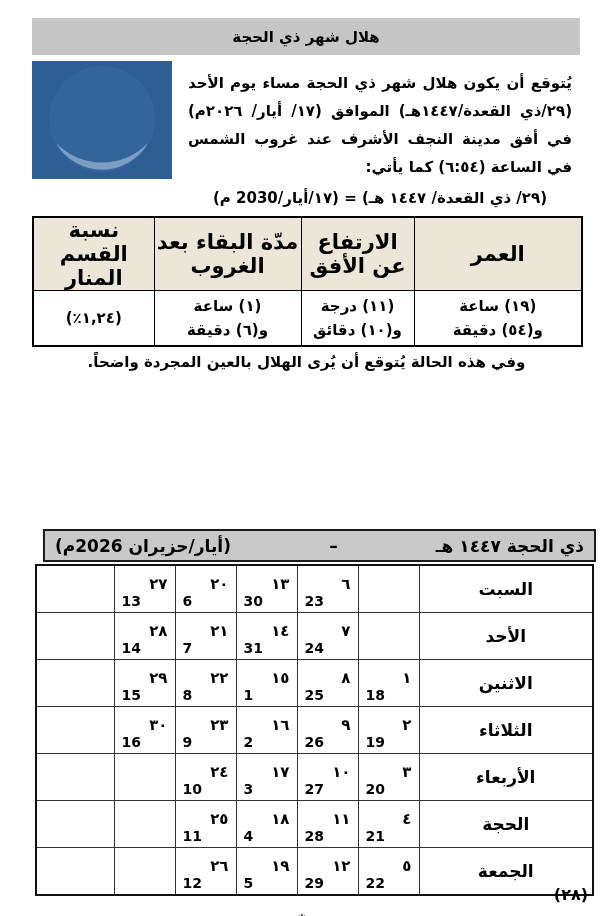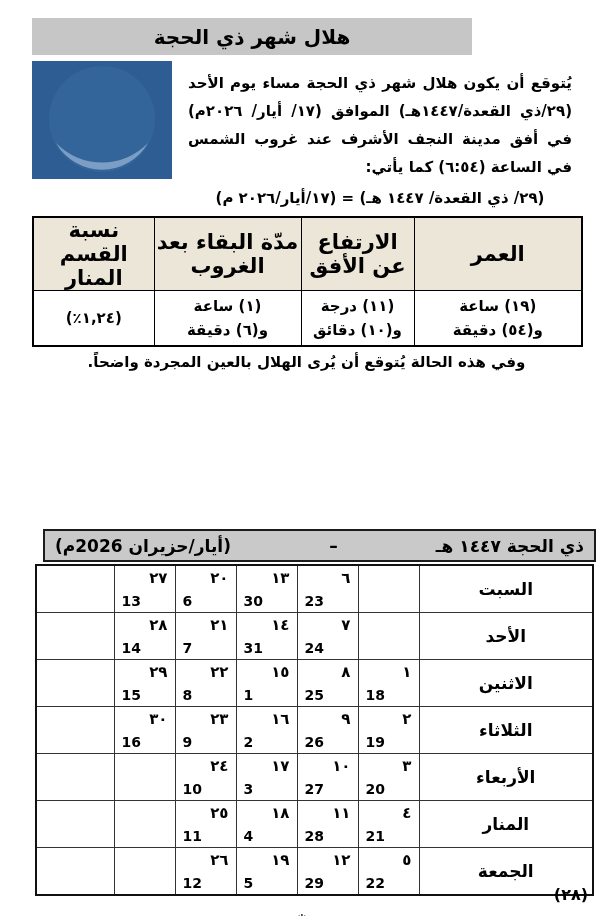--- a/index.html
+++ b/index.html
@@ -2,24 +2,24 @@
 <html lang="ar"><head>
 <meta charset="utf-8">
 <style>
   html,body { margin:0; padding:0; }
   body {
     width:604px; height:916px; position:relative; overflow:hidden;
     background:#ffffff; color:#000;
     font-family:"DejaVu Sans","Liberation Sans",sans-serif;
   }
   .title-bar {
-    margin:18px 0 0 32px; width:440px; height:37px;
+    margin:18px 0 0 32px; width:548px; height:37px;
     background:#c6c6c6;
     display:flex; align-items:center; justify-content:center;
-    font-weight:bold; font-size:20px;
+    font-weight:bold; font-size:15px;
   }
   .intro {
     margin:6px 0 0 32px; width:548px;
     display:flex; direction:rtl; justify-content:space-between;
   }
   .intro-text { width:400px; direction:rtl; }
   .intro-text .para {
     margin:8px; font-weight:bold; font-size:15px; line-height:28px;
     text-align:justify;
   }
@@ -57,21 +57,21 @@
     border-collapse:collapse; table-layout:fixed;
     border:2px solid #111;
   }
   table.cal-table td { border:1px solid #333; height:46px; padding:0; }
   td.day-cell {
     text-align:center; vertical-align:middle;
     font-weight:bold; font-size:17px;
   }
   td.cal-cell { vertical-align:top; }
   .cellbox {
-    display:flex; flex-direction:column; justify-content:space-between;
+    display:flex; flex-direction:column; justify-content:flex-end;
     height:40px; padding:3px 7px;
   }
   .hijri { text-align:right; font-weight:bold; font-size:15px; direction:rtl; }
   .greg  { text-align:left;  font-weight:bold; font-size:14px; direction:ltr; }
 
   .footnote {
     margin-top:7px; direction:rtl; display:flex; justify-content:center;
     gap:10px; font-weight:bold; font-size:15px;
   }
   .page-number {
@@ -80,21 +80,21 @@
   }
 </style>
 </head>
 <body>
 
 <div class="title-bar">هلال شهر ذي الحجة</div>
 
 <div class="intro">
   <div class="intro-text">
     <p class="para">يُتوقع أن يكون هلال شهر ذي الحجة مساء يوم الأحد (٢٩/ذي القعدة/١٤٤٧هـ) الموافق (١٧/ أيار/ ٢٠٢٦م) في أفق مدينة النجف الأشرف عند غروب الشمس في الساعة (٦:٥٤) كما يأتي:</p>
-    <div class="equation">(٢٩/ ذي القعدة/ ١٤٤٧ هـ) = (١٧/أيار/٢٠٢٦ م)</div>
+    <div class="equation">(٢٩/ ذي القعدة/ ١٤٤٧ هـ) = (١٧/أيار/2030 م)</div>
   </div>
   <svg class="moon" viewBox="0 0 140 118" xmlns="http://www.w3.org/2000/svg">
     <rect x="0" y="0" width="140" height="118" fill="#2d5d93"></rect>
     <circle cx="70" cy="58" r="53" fill="#33659b"></circle>
     <path d="M 24 82 A 53 53 0 0 0 116 82 A 64 64 0 0 1 24 82 Z" fill="#8fadd0" opacity="0.8"></path>
   </svg>
 </div>
 
 <table class="data-table">
   <colgroup>
@@ -338,21 +338,21 @@
           </div>
         </td>
         <td class="cal-cell">
           <div class="cellbox">
             <span class="hijri"></span>
             <span class="greg"></span>
           </div>
         </td>
       </tr>
       <tr>
-        <td class="day-cell">المنار</td>
+        <td class="day-cell">الحجة</td>
         <td class="cal-cell">
           <div class="cellbox">
             <span class="hijri">٤</span>
             <span class="greg">21</span>
           </div>
         </td>
         <td class="cal-cell">
           <div class="cellbox">
             <span class="hijri">١١</span>
             <span class="greg">28</span>

